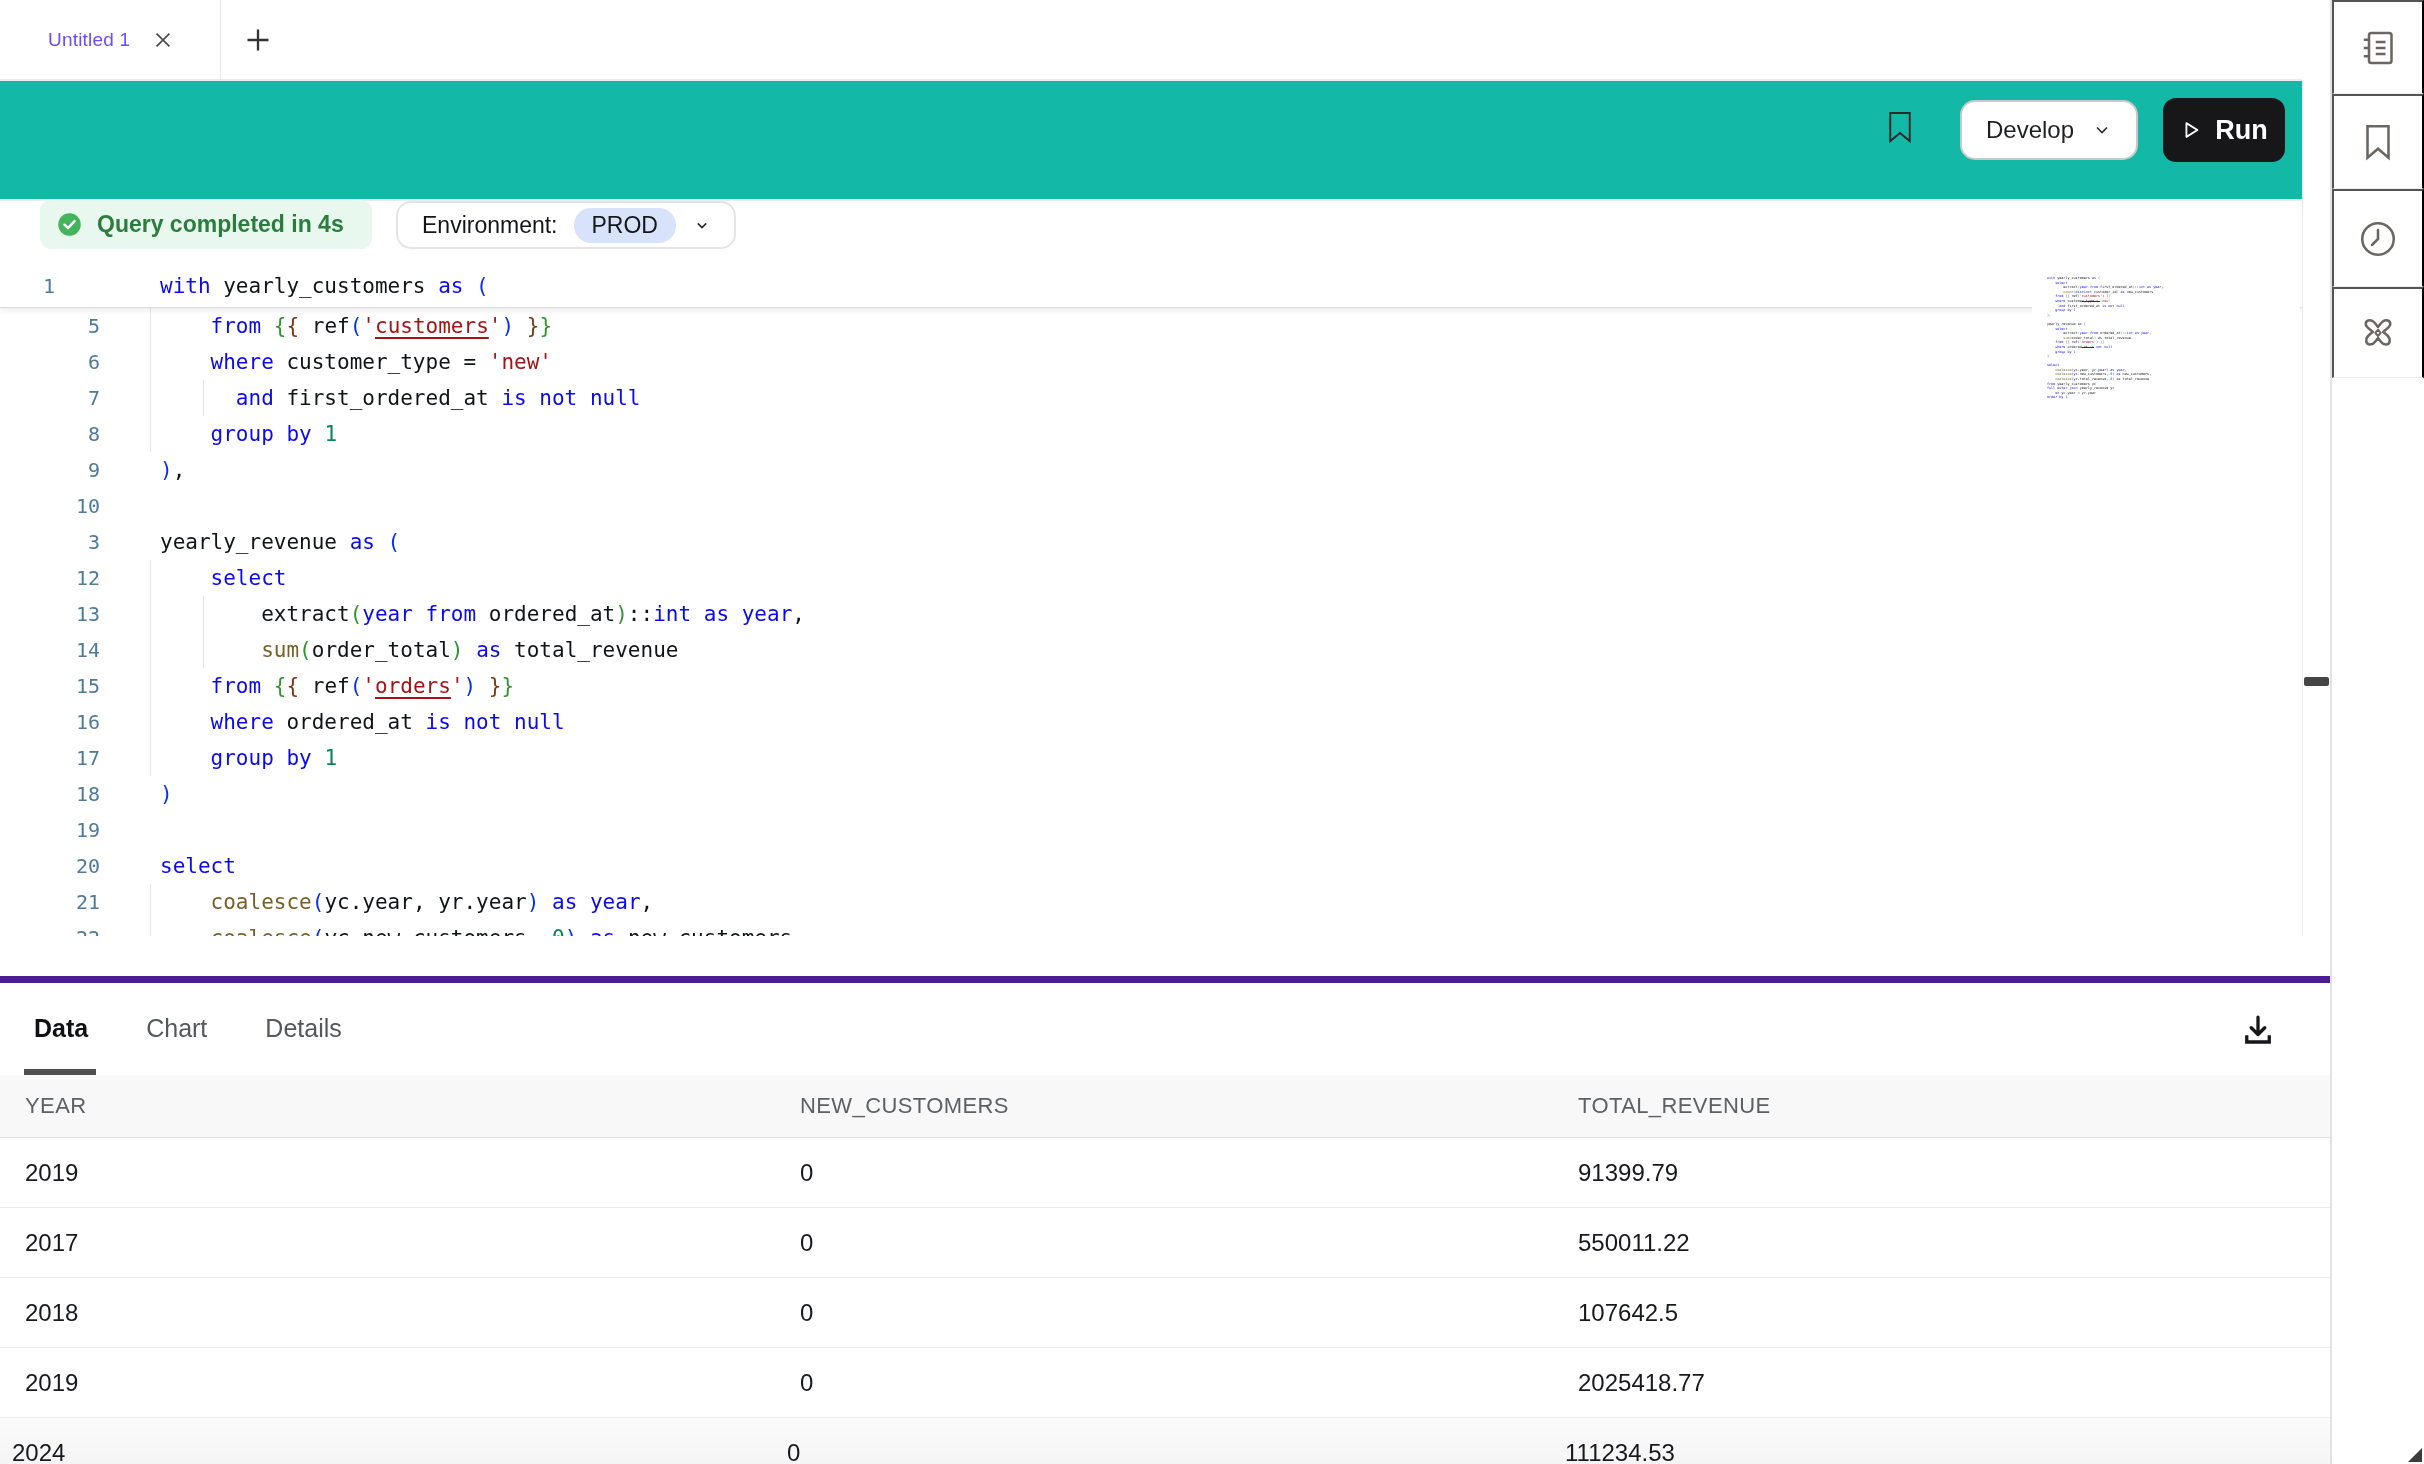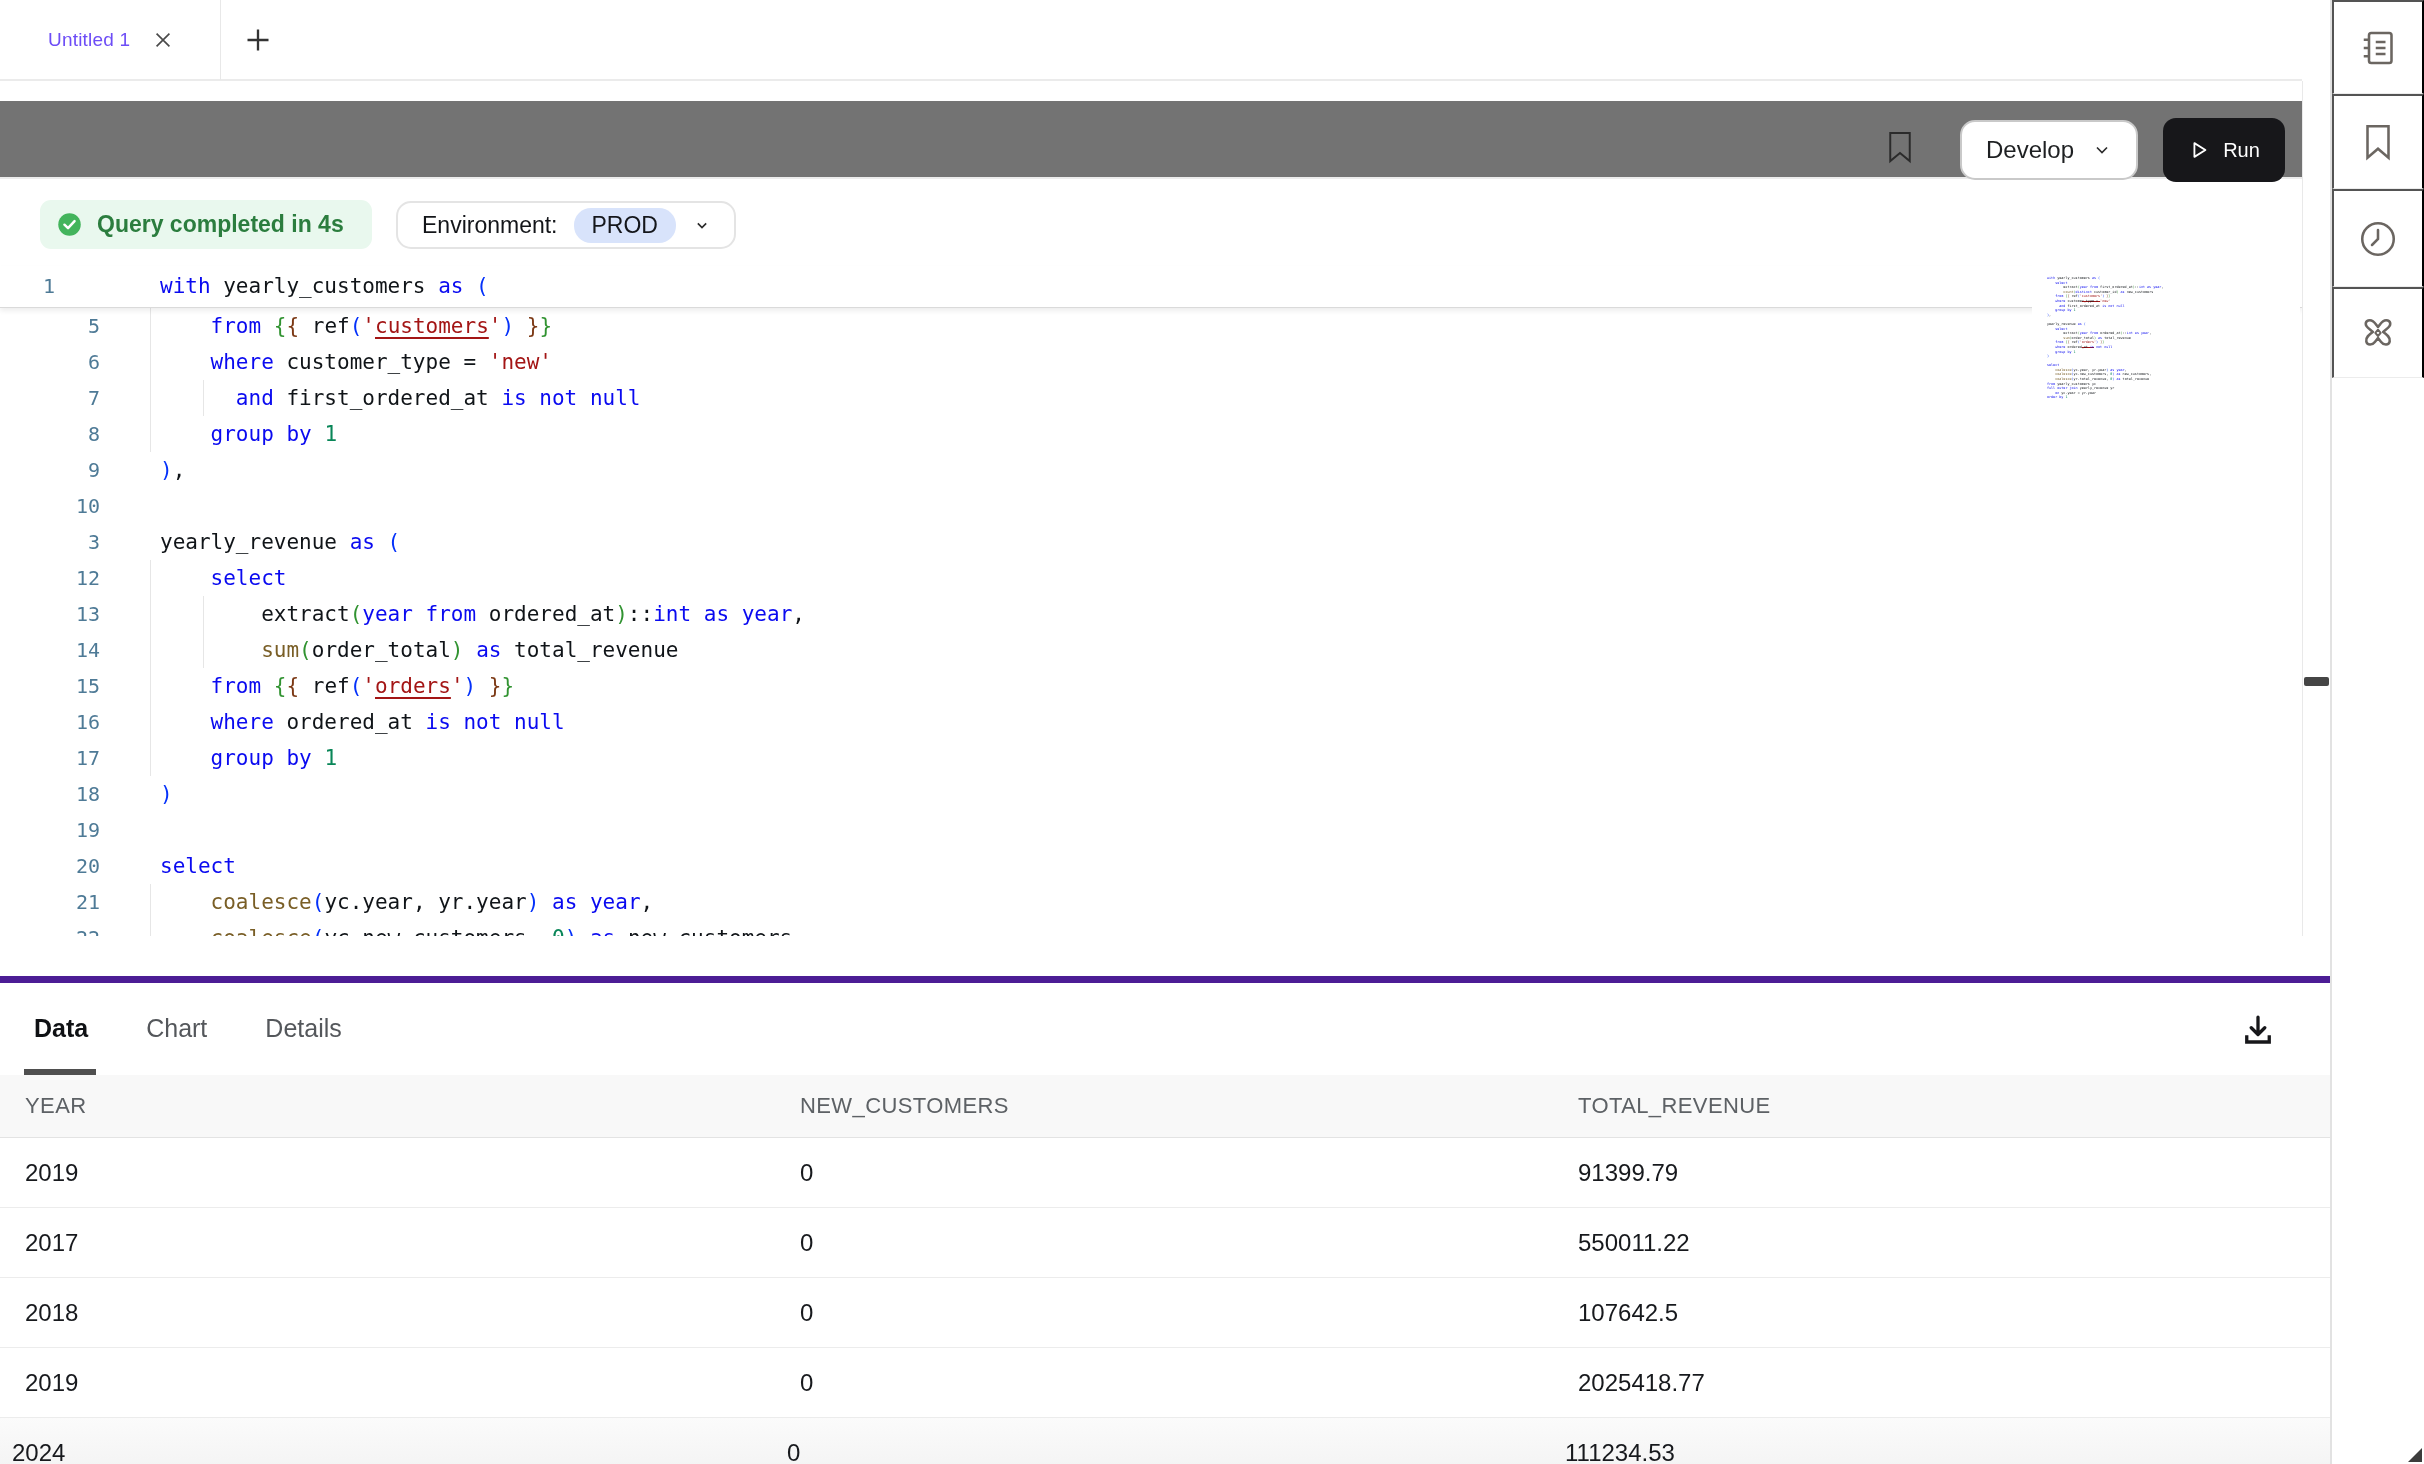--- a/index.html
+++ b/index.html
@@ -10,28 +10,28 @@
   }
   
   .tabbar { position:absolute; left:0; top:0; width:2302px; height:81px; background:#fff; border-bottom:2px solid #ebebeb; }
   .tab { position:absolute; left:0; top:0; width:220px; height:80px; display:flex; align-items:center; padding-left:48px; gap:22px; cursor:pointer; }
   .tab-label { font-size:19px; color:#6d4df6; letter-spacing:.2px; }
   .tab-close { width:22px; height:22px; stroke:#4a4a4a; stroke-width:1.8; }
   .tab-divider { position:absolute; left:220px; top:0; width:1px; height:80px; background:#e8e8e8; }
   .newtab { position:absolute; left:238px; top:22px; width:40px; height:36px; display:flex; align-items:center; justify-content:center; background:none; border:none; cursor:pointer; }
   .newtab svg { width:28px; height:28px; stroke:#333; stroke-width:2; }
   
-  .toolbar { position:absolute; left:0; top:81px; width:2302px; height:78px; border-bottom:2px solid #ececec; background:#737373;margin-top:20px; }
+  .toolbar { position:absolute; left:0; top:81px; width:2302px; height:120px; border-bottom:2px solid #ececec; background:#14b8a6; }
   .bm-btn { position:absolute; left:1880px; top:24px; width:40px; height:46px; background:none; border:none; cursor:pointer; }
   .bm-btn svg { width:26px; height:34px; stroke:#2b2b2b; stroke-width:1.8; fill:none; }
   .develop-btn { position:absolute; left:1960px; top:19px; width:178px; height:60px; background:#fff; border:2px solid #c9c9c9; border-radius:15px; display:flex; align-items:center; justify-content:center; gap:18px; cursor:pointer; }
   .develop-btn span { font-size:24px; color:#1e2022; }
   .develop-btn svg, .env-chevron { width:20px; height:20px; stroke:#2b2b2b; stroke-width:2; fill:none; }
   .run-btn { position:absolute; left:2163px; top:17px; width:122px; height:64px; background:#17171a; border:none; border-radius:13px; display:flex; align-items:center; justify-content:center; gap:13px; cursor:pointer; }
-  .run-btn span { font-size:20px; color:#fff; font-weight:400; }
+  .run-btn span { font-size:27px; color:#fff; font-weight:700; }
   .run-btn svg { width:22px; height:22px; stroke:#fff; stroke-width:2; fill:none; }
   
   .status-pill { position:absolute; left:40px; top:200px; height:49px; padding:0 28px 0 16px; background:#e9f8ee; border-radius:11px; display:flex; align-items:center; gap:14px; }
   .status-pill span { font-size:23px; font-weight:600; color:#2b7d3e; }
   .check-ic { width:27px; height:27px; }
   .env-box { position:absolute; left:396px; top:201px; height:48px; padding:0 22px 0 24px; background:#fff; border:2px solid #e4e4e4; border-radius:15px; display:flex; align-items:center; gap:16px; cursor:pointer; }
   .env-label { font-size:23px; color:#131519; }
   .env-pill { background:#d8e3fb; border-radius:17px; padding:4px 18px; font-size:23px; color:#14161b; }
   
   .editor { position:absolute; left:0; top:250px; width:2302px; height:686px; overflow:hidden; background:#fff;

